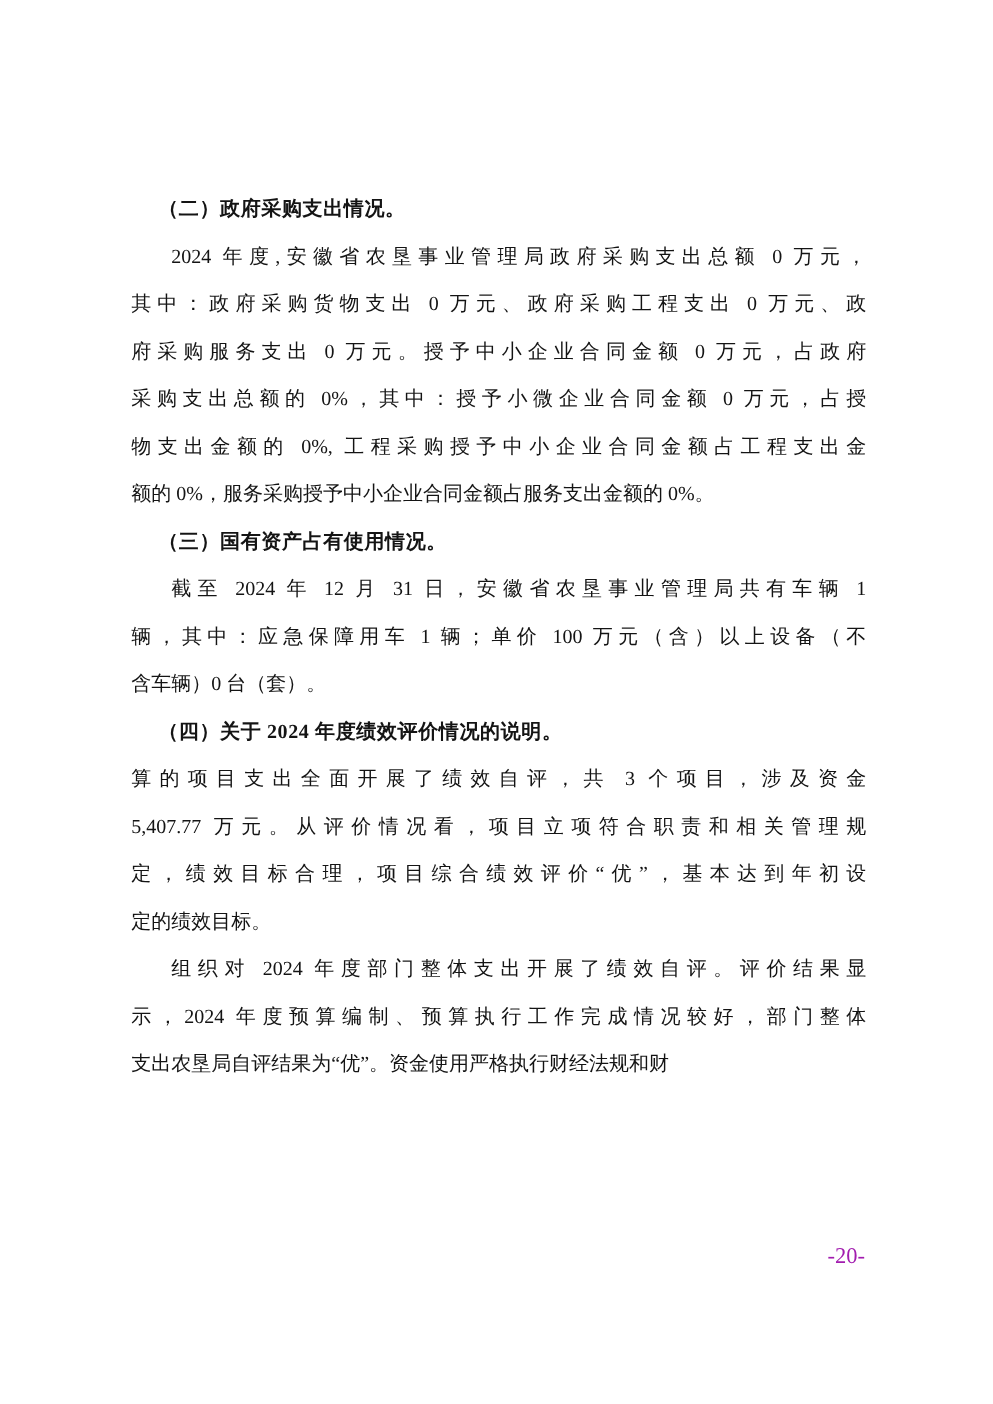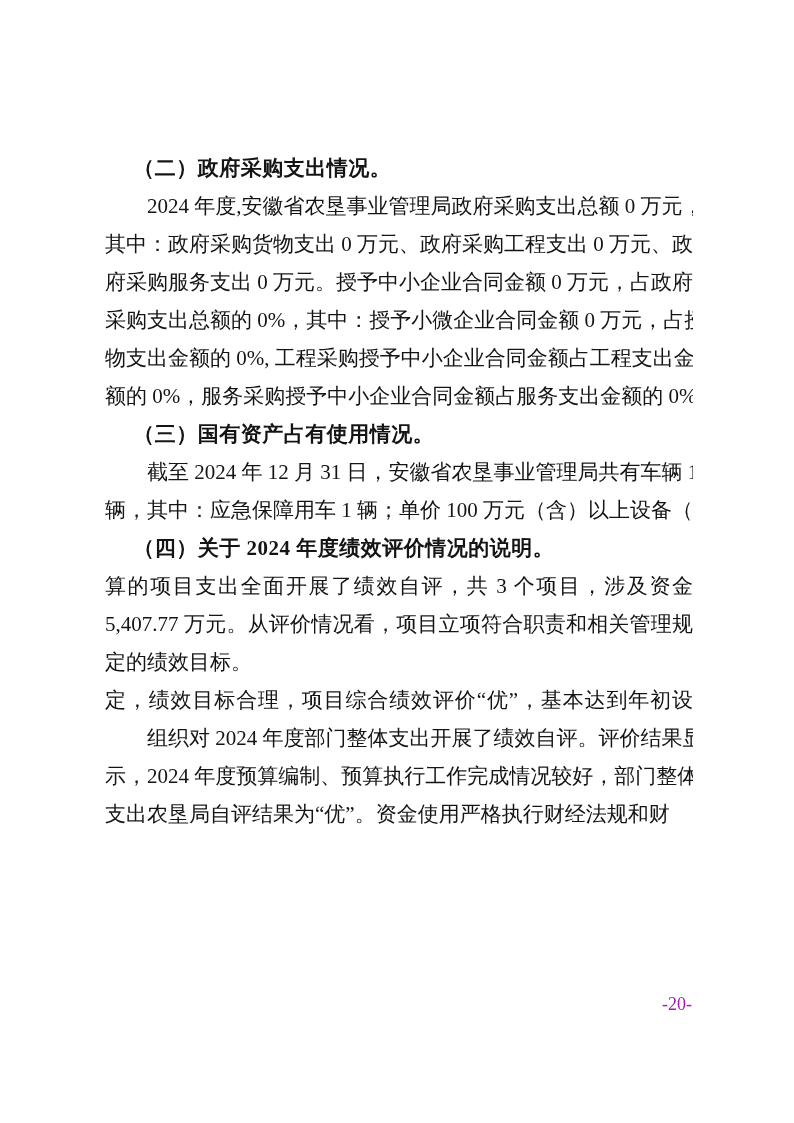--- a/index.html
+++ b/index.html
@@ -18,21 +18,21 @@
   }
   .content {
     position: absolute;
     left: 105px;
     top: 149px;
     width: 588px;
   }
   .line {
     height: 38px;
     line-height: 38px;
-    font-size: 21px;
+    font-size: 16px;
     white-space: nowrap;
     overflow: hidden;
     text-align: justify;
     text-align-last: justify;
     -moz-text-align-last: justify;
   }
   .line.last {
     text-align-last: left;
     -moz-text-align-last: left;
   }
@@ -62,23 +62,24 @@
       <div class="line heading first last">（二）政府采购支出情况。</div>
       <div class="line para first">2024 年度,安徽省农垦事业管理局政府采购支出总额 0 万元，</div>
       <div class="line para">其中：政府采购货物支出 0 万元、政府采购工程支出 0 万元、政</div>
       <div class="line para">府采购服务支出 0 万元。授予中小企业合同金额 0 万元，占政府</div>
       <div class="line para">采购支出总额的 0%，其中：授予小微企业合同金额 0 万元，占授</div>
       <div class="line para">物支出金额的 0%, 工程采购授予中小企业合同金额占工程支出金</div>
       <div class="line para last">额的 0%，服务采购授予中小企业合同金额占服务支出金额的 0%。</div>
       <div class="line heading first last">（三）国有资产占有使用情况。</div>
       <div class="line para first">截至 2024 年 12 月 31 日，安徽省农垦事业管理局共有车辆 1</div>
       <div class="line para">辆，其中：应急保障用车 1 辆；单价 100 万元（含）以上设备（不</div>
+      <div class="line para last">含车辆）0 台（套）。</div>
       <div class="line heading first last">（四）关于 2024 年度绩效评价情况的说明。</div>
       <div class="line para">算的项目支出全面开展了绩效自评，共 3 个项目，涉及资金</div>
       <div class="line para">5,407.77 万元。从评价情况看，项目立项符合职责和相关管理规</div>
+      <div class="line para">定，绩效目标合理，项目综合绩效评价“优”，基本达到年初设</div>
       <div class="line para last">定的绩效目标。</div>
-      <div class="line para">定，绩效目标合理，项目综合绩效评价“优”，基本达到年初设</div>
       <div class="line para first">组织对 2024 年度部门整体支出开展了绩效自评。评价结果显</div>
       <div class="line para">示，2024 年度预算编制、预算执行工作完成情况较好，部门整体</div>
       <div class="line para last">支出农垦局自评结果为“优”。资金使用严格执行财经法规和财</div>
     </div>
   <div class="page-number">-20-</div>
 </div>
 
 </body></html>

